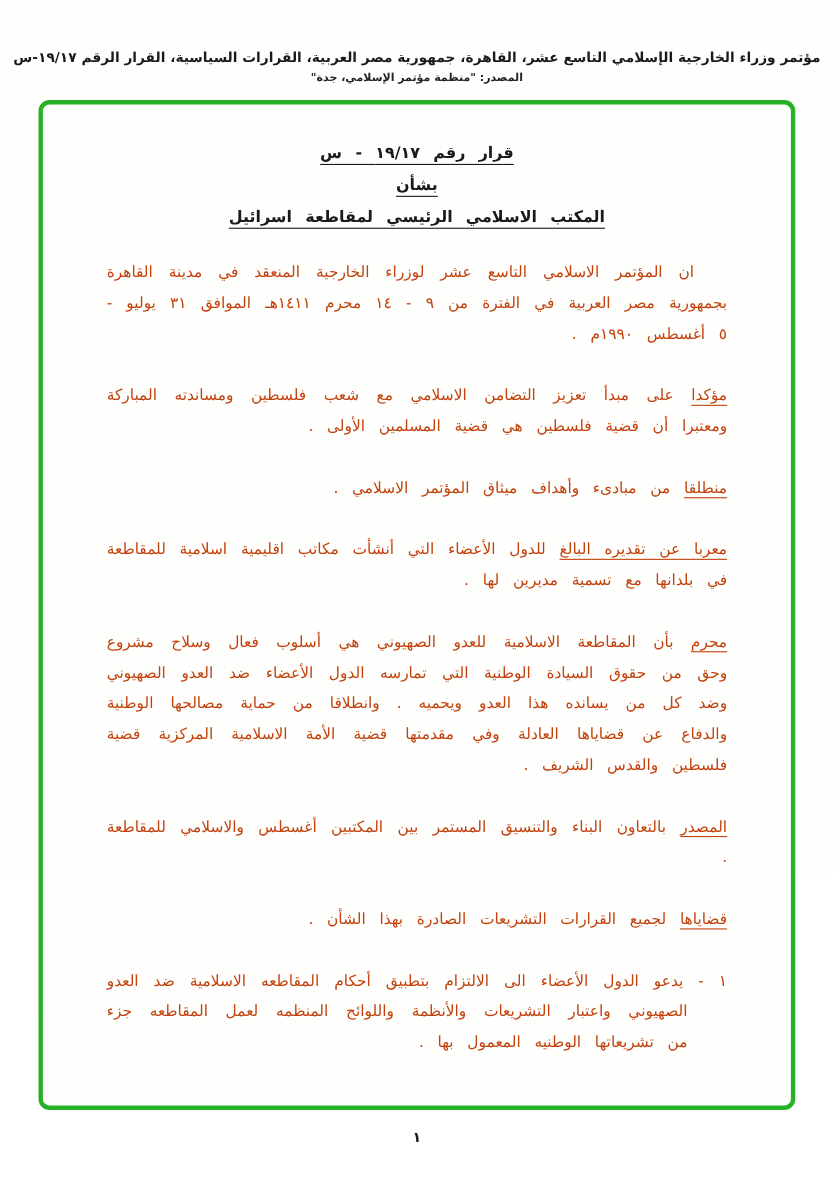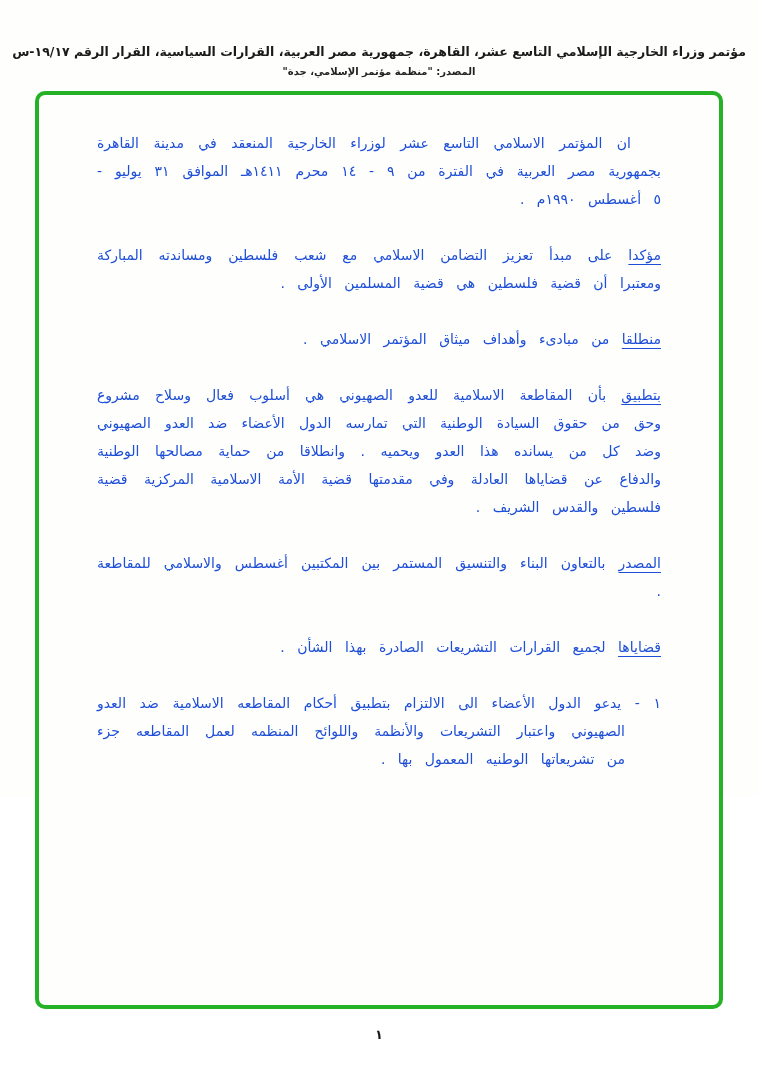--- a/index.html
+++ b/index.html
@@ -53,21 +53,21 @@
     text-decoration: underline;
     text-underline-offset: 5px;
     word-spacing: 7px;
   }
   .para {
     font-size: 14px;
     line-height: 2.0;
     text-align: justify;
     word-spacing: 8px;
     margin-bottom: 28px;
-    color: #1d4ed8;
+    color: #c2410c;
   }
   .para .lead {
     text-decoration: underline;
     text-underline-offset: 4px;
   }
   .para-first { text-indent: 30px; }
   .para-numbered {
     padding-right: 36px;
     text-indent: -36px;
     margin-bottom: 4px;
@@ -87,29 +87,41 @@
 <div class="page">
 
   <header class="doc-header">
     <div class="header-line1">مؤتمر وزراء الخارجية الإسلامي التاسع عشر، القاهرة، جمهورية مصر العربية، القرارات السياسية، القرار الرقم ١٩/١٧-س</div>
     <div class="header-line2">المصدر: "منظمة مؤتمر الإسلامي، جدة"</div>
   </header>
 
   <div class="green-frame" style="border-color: rgb(38, 178, 38);">
     <div class="doc-body">
 
+      <div class="title-block">
+        <div class="t-line">
+          <span class="u">قرار رقم ١٩/١٧ - س</span>
+        </div>
+        <div class="t-line">
+          <span class="u">بشأن</span>
+        </div>
+        <div class="t-line">
+          <span class="u">المكتب الاسلامي الرئيسي لمقاطعة اسرائيل</span>
+        </div>
+      </div>
 
       <p class="para para-first"><span class="lead"></span><span>ان المؤتمر الاسلامي التاسع عشر لوزراء الخارجية المنعقد في مدينة القاهرة بجمهورية مصر العربية في الفترة من ٩ - ١٤ محرم ١٤١١هـ الموافق ٣١ يوليو - ٥ أغسطس ١٩٩٠م .</span></p>
 
       <p class="para"><span class="lead">مؤكدا</span><span> على مبدأ تعزيز التضامن الاسلامي مع شعب فلسطين ومساندته المباركة ومعتبرا أن قضية فلسطين هي قضية المسلمين الأولى .</span></p>
 
       <p class="para"><span class="lead">منطلقا</span><span> من مبادىء وأهداف ميثاق المؤتمر الاسلامي .</span></p>
 
+      <p class="para"><span class="lead">معربا عن تقديره البالغ</span><span> للدول الأعضاء التي أنشأت مكاتب اقليمية اسلامية للمقاطعة في بلدانها مع تسمية مديرين لها .</span></p>
 
-      <p class="para"><span class="lead">بتطبيق</span><span> بأن المقاطعة الاسلامية للعدو الصهيوني هي أسلوب فعال وسلاح مشروع وحق من حقوق السيادة الوطنية التي تمارسه الدول الأعضاء ضد العدو الصهيوني وضد كل من يسانده هذا العدو ويحميه . وانطلاقا من حماية مصالحها الوطنية والدفاع عن قضاياها العادلة وفي مقدمتها قضية الأمة الاسلامية المركزية قضية فلسطين والقدس الشريف .</span></p>
+      <p class="para"><span class="lead">محرم</span><span> بأن المقاطعة الاسلامية للعدو الصهيوني هي أسلوب فعال وسلاح مشروع وحق من حقوق السيادة الوطنية التي تمارسه الدول الأعضاء ضد العدو الصهيوني وضد كل من يسانده هذا العدو ويحميه . وانطلاقا من حماية مصالحها الوطنية والدفاع عن قضاياها العادلة وفي مقدمتها قضية الأمة الاسلامية المركزية قضية فلسطين والقدس الشريف .</span></p>
 
       <p class="para"><span class="lead">المصدر</span><span> بالتعاون البناء والتنسيق المستمر بين المكتبين أغسطس والاسلامي للمقاطعة .</span></p>
 
       <p class="para"><span class="lead">قضاياها</span><span> لجميع القرارات التشريعات الصادرة بهذا الشأن .</span></p>
 
       <p class="para para-numbered"><span class="lead"></span><span>١ - يدعو الدول الأعضاء الى الالتزام بتطبيق أحكام المقاطعه الاسلامية ضد العدو الصهيوني واعتبار التشريعات والأنظمة واللوائح المنظمه لعمل المقاطعه جزء من تشريعاتها الوطنيه المعمول بها .</span></p>
 
     </div>
   </div>
 

